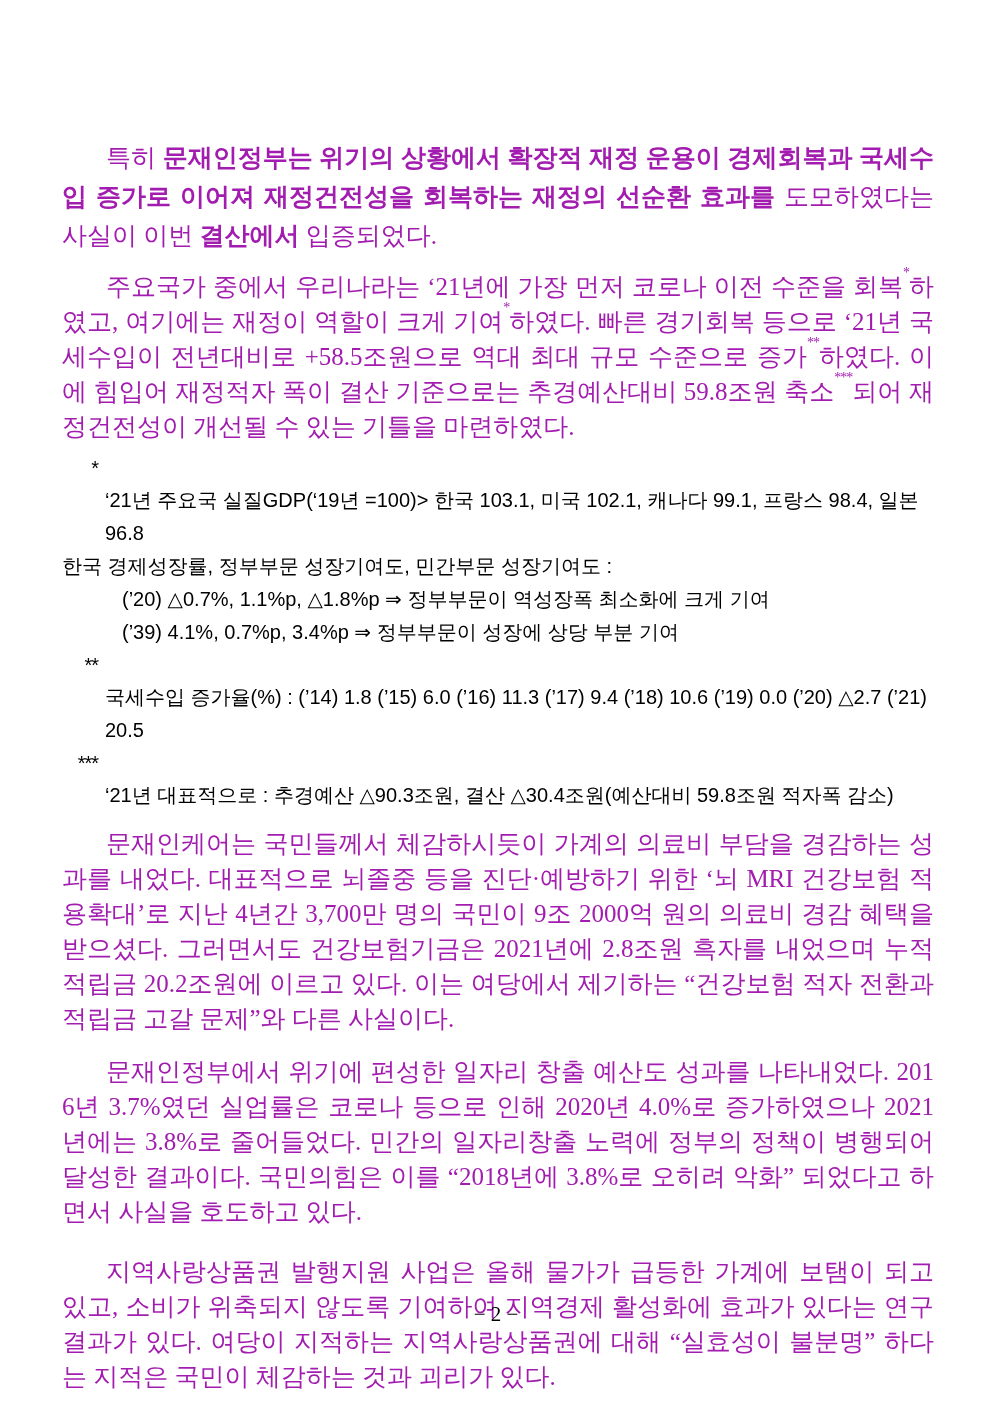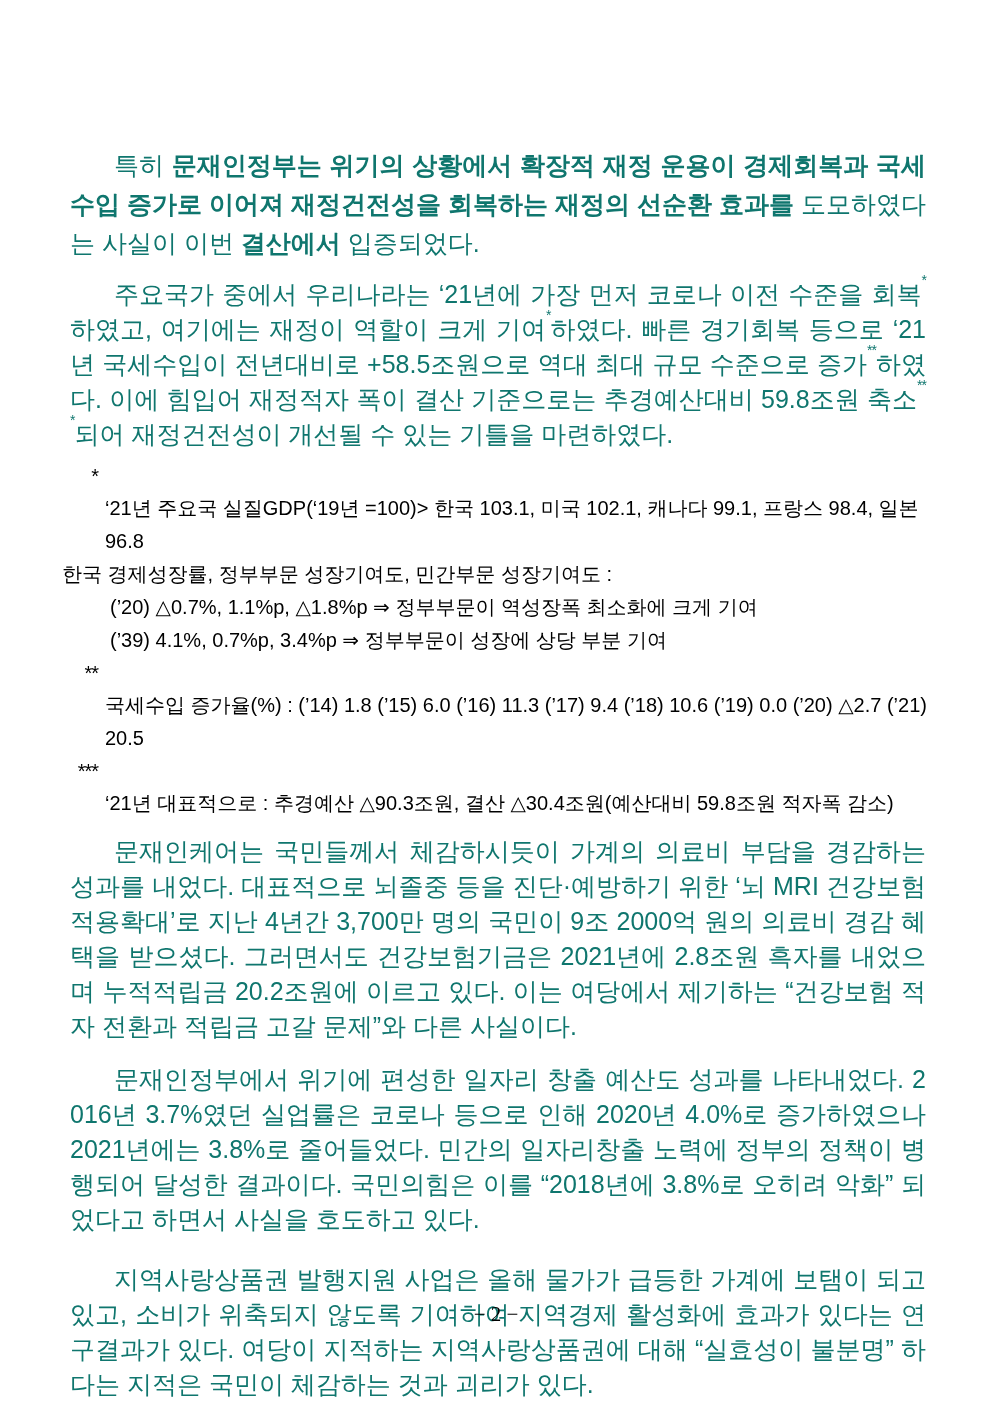--- a/index.html
+++ b/index.html
@@ -12,28 +12,28 @@
     overflow: hidden;
     font-family: "Liberation Serif", "DejaVu Serif", serif;
   }
   .page {
     position: absolute;
     inset: 0;
     padding: 138px 58px 0 62px;
     box-sizing: border-box;
   }
   .body-para {
-    font-family: Liberation Sans, sans-serif;
+    font-family: Liberation Serif, serif;
     font-size: 25px;
     line-height: 35px;
     text-align: justify;
     text-indent: 44px;
-    margin: 8px;
+    margin: 0;
     word-break: break-all;
-    color: #0f766e;
+    color: #a21caf;
   }
   .para-1 { line-height: 39px; margin-bottom: 14px; }
   .para-2 { margin-bottom: 8px; }
   .para-3 { margin-top: 14px; margin-bottom: 18px; }
   .para-4 { margin-bottom: 25px; }
   .para-5 { margin-bottom: 0; }
   .bold-seg { font-weight: bold; }
   sup.fnref {
     font-size: 14px;
     line-height: 0;
@@ -51,21 +51,21 @@
   .fn-row { display: flex; }
   .fn-marker {
     flex: none;
     width: 36px;
     text-align: right;
     padding-right: 7px;
     letter-spacing: -1px;
   }
   .fn-body { flex: 1; word-break: break-all; margin-top: 32px; }
   .fn-cont { }
-  .fn-cont-deep { margin-left: 48px; }
+  .fn-cont-deep { margin-left: 60px; }
   .page-footer {
     position: absolute;
     left: 0;
     right: 0;
     top: 1302px;
     text-align: center;
     font-family: "Liberation Serif", "DejaVu Serif", serif;
     font-size: 21px;
     color: #000;
   }

